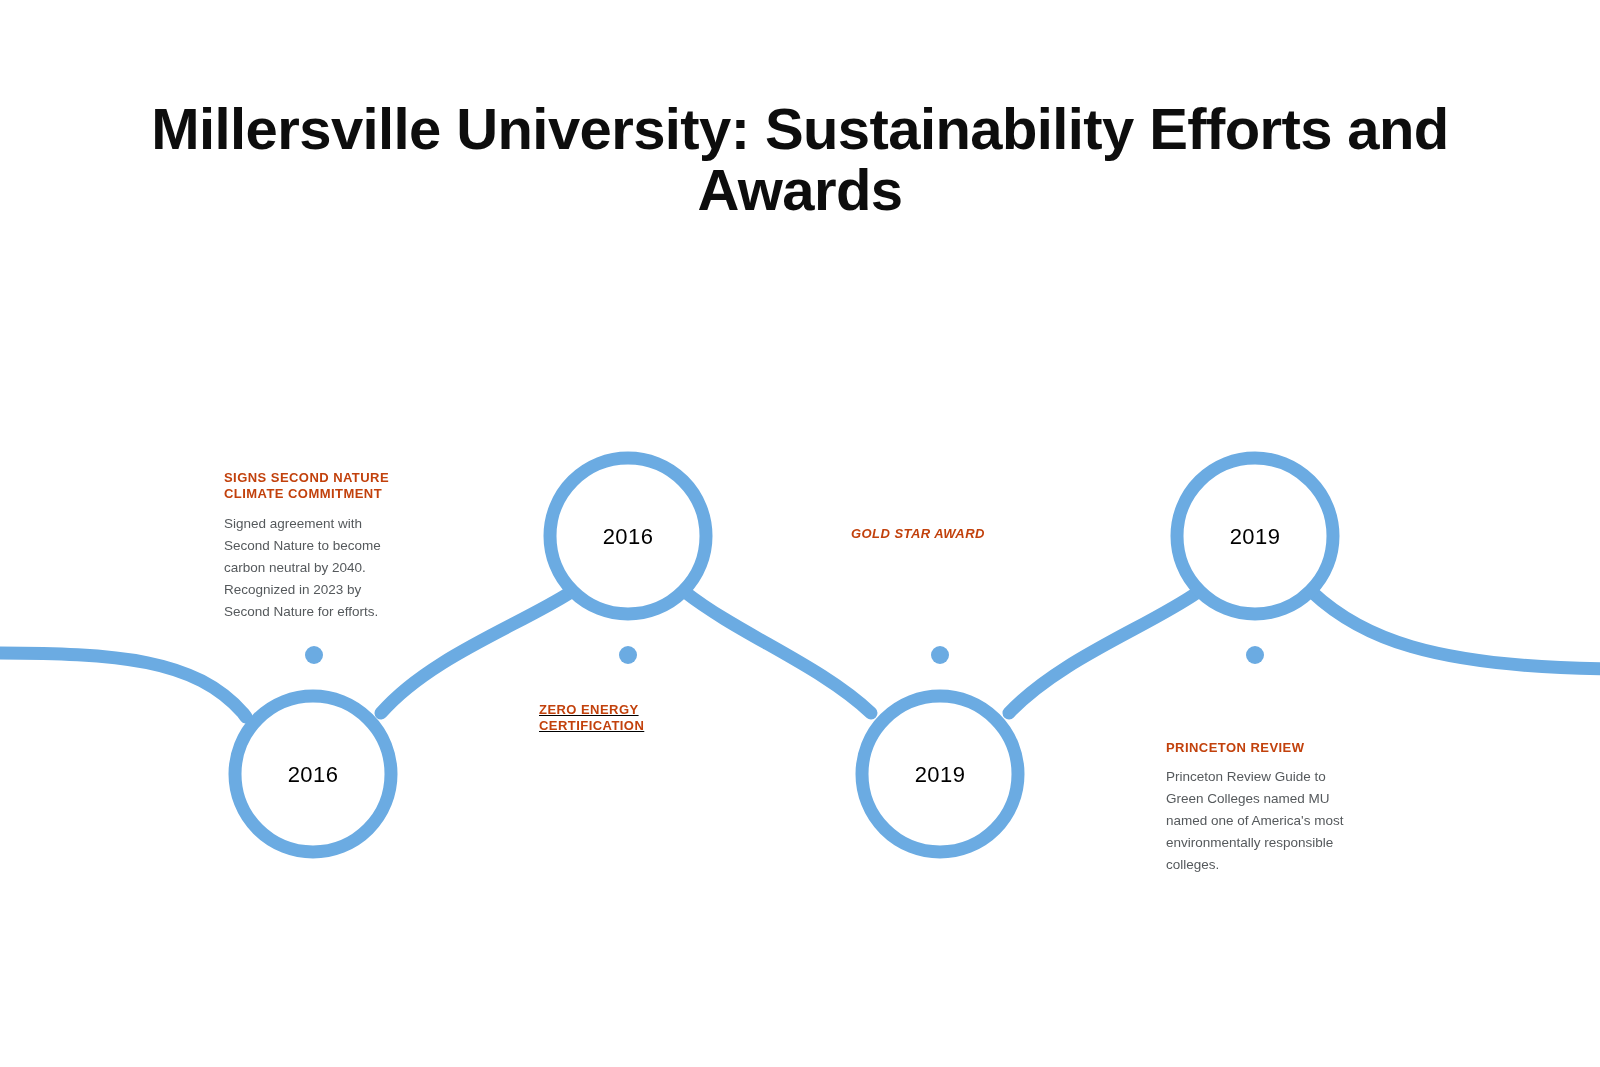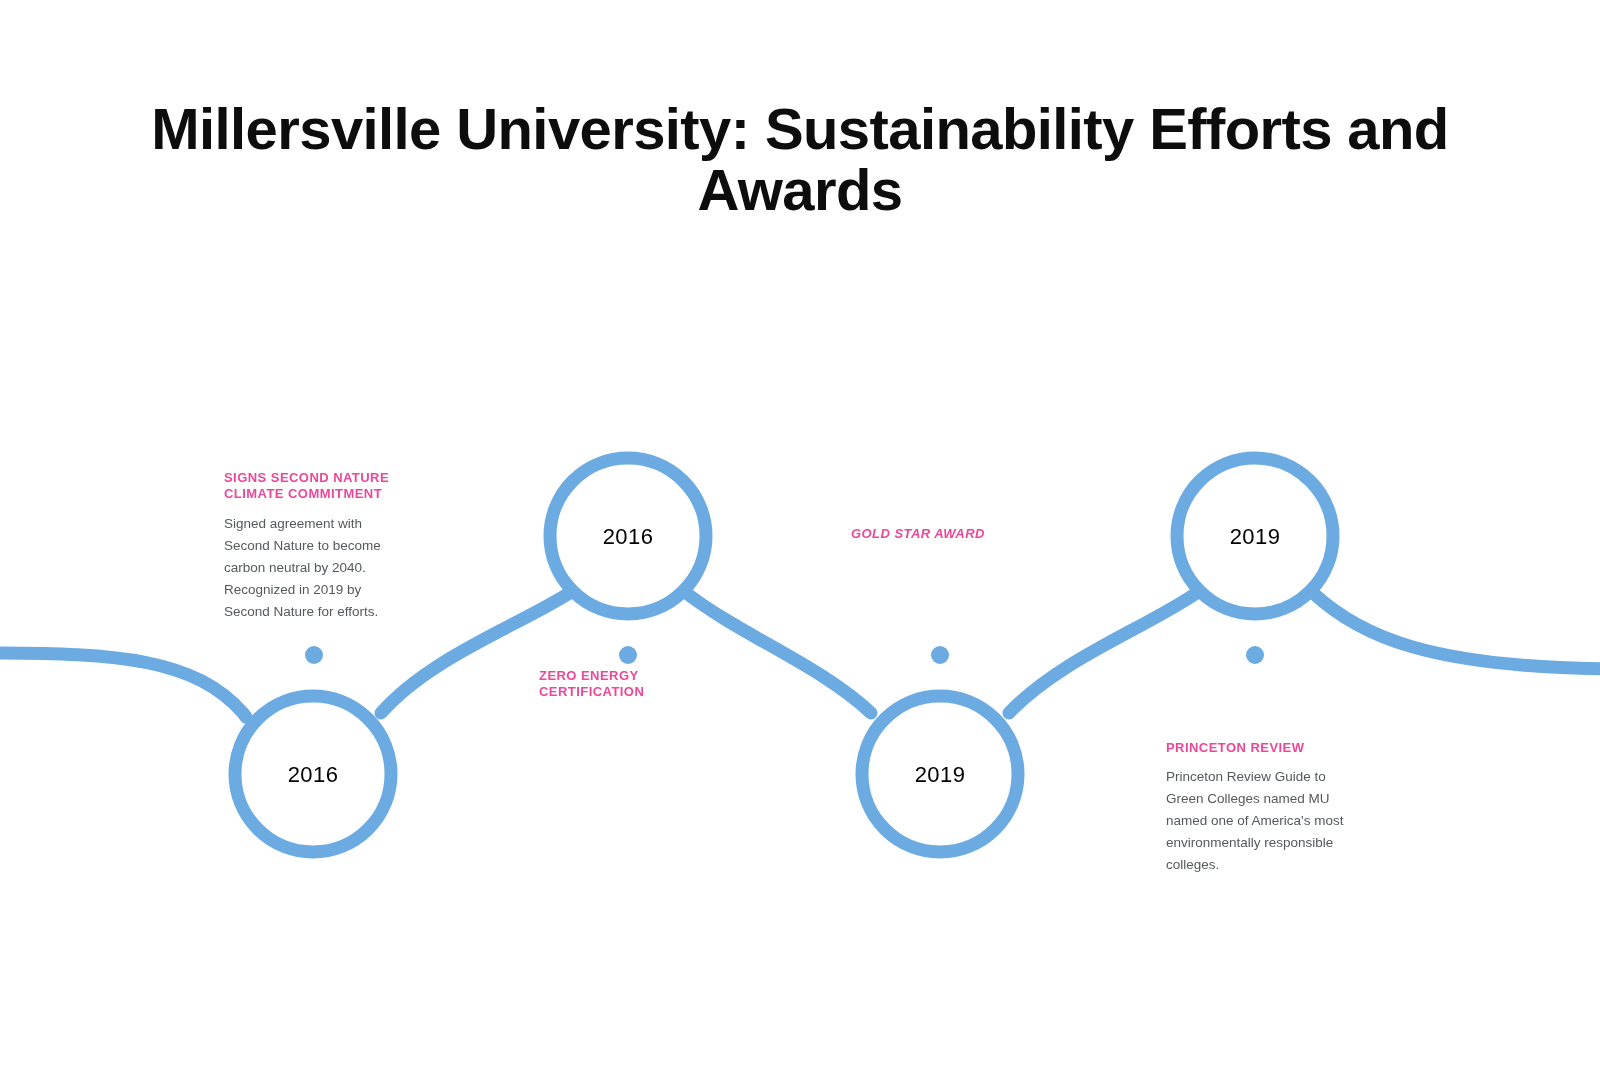--- a/index.html
+++ b/index.html
@@ -68,21 +68,21 @@
   .entry {
     position: absolute;
     width: 185px;
   }
   .entry-title {
     font-family: "Liberation Sans", sans-serif;
     font-size: 13px;
     font-weight: 700;
     letter-spacing: 0.45px;
     line-height: 1.25;
-    color: #ec4899;
+    color: #c2410c;
     text-transform: uppercase;
     margin: 0 0 10px 0;
   }
   .entry-body {
     font-family: "Liberation Sans", sans-serif;
     font-size: 13.5px;
     font-weight: 400;
     line-height: 1.63;
     color: #55595c;
     margin: 0;
@@ -106,24 +106,24 @@
       <circle cx="940" cy="738" r="78" fill="#ffffff" stroke="#6BABE2" stroke-width="13"></circle>
       <circle cx="940" cy="619" r="9" fill="#6BABE2"></circle>
       <circle cx="1255" cy="500" r="78" fill="#ffffff" stroke="#6BABE2" stroke-width="13"></circle>
       <circle cx="1255" cy="619" r="9" fill="#6BABE2"></circle>
     </svg>
 
   <div id="overlay">
       <div class="year-label" style="left: 313px; top: 739px;">2016</div>
       <div class="entry" style="left: 224px; top: 434px;">
         <div class="entry-title">SIGNS SECOND NATURE CLIMATE COMMITMENT</div>
-        <div class="entry-body">Signed agreement with Second Nature to become carbon neutral by 2040. Recognized in 2019 by Second Nature for efforts.</div>
+        <div class="entry-body">Signed agreement with Second Nature to become carbon neutral by 2040. Recognized in 2023 by Second Nature for efforts.</div>
       </div>
       <div class="year-label" style="left: 628px; top: 501px;">2016</div>
-      <div class="entry" style="left: 539px; top: 632px;">
+      <div class="entry" style="left: 539px; top: 666px; text-decoration: underline;">
         <div class="entry-title">ZERO ENERGY CERTIFICATION</div>
       </div>
       <div class="year-label" style="left: 940px; top: 739px;">2019</div>
       <div class="entry" style="left: 851px; top: 490px; font-style: italic;">
         <div class="entry-title">GOLD STAR AWARD</div>
       </div>
       <div class="year-label" style="left: 1255px; top: 501px;">2019</div>
       <div class="entry" style="left: 1166px; top: 704px;">
         <div class="entry-title">PRINCETON REVIEW</div>
         <div class="entry-body">Princeton Review Guide to Green Colleges named MU named one of America's most environmentally responsible colleges.</div>

